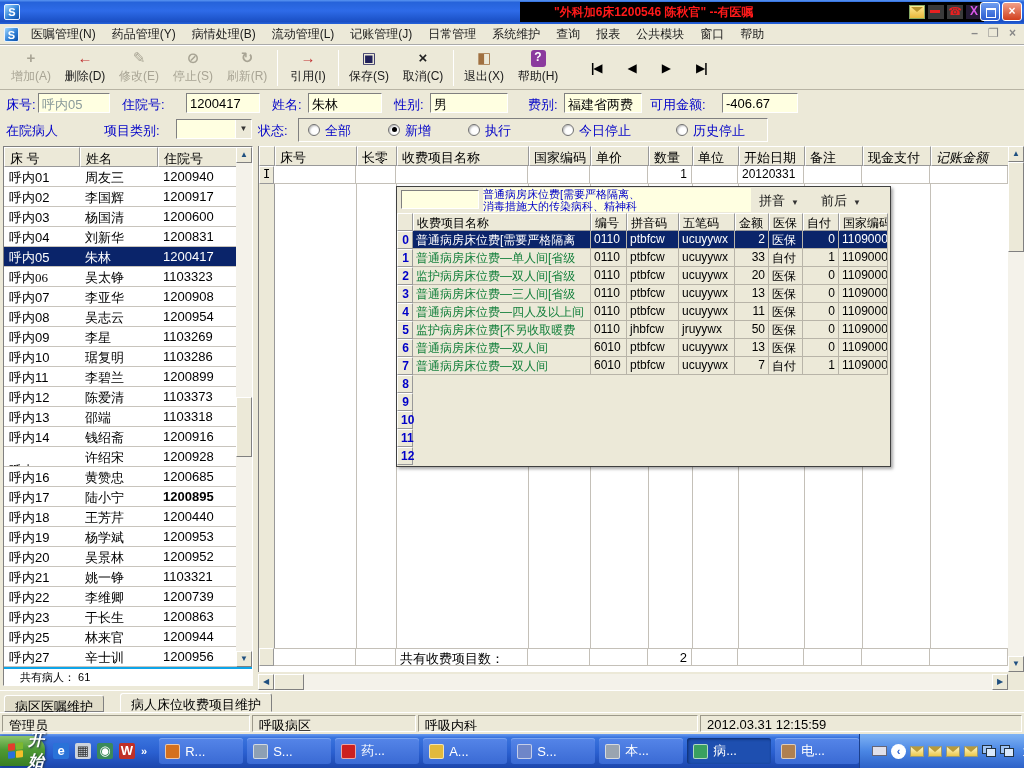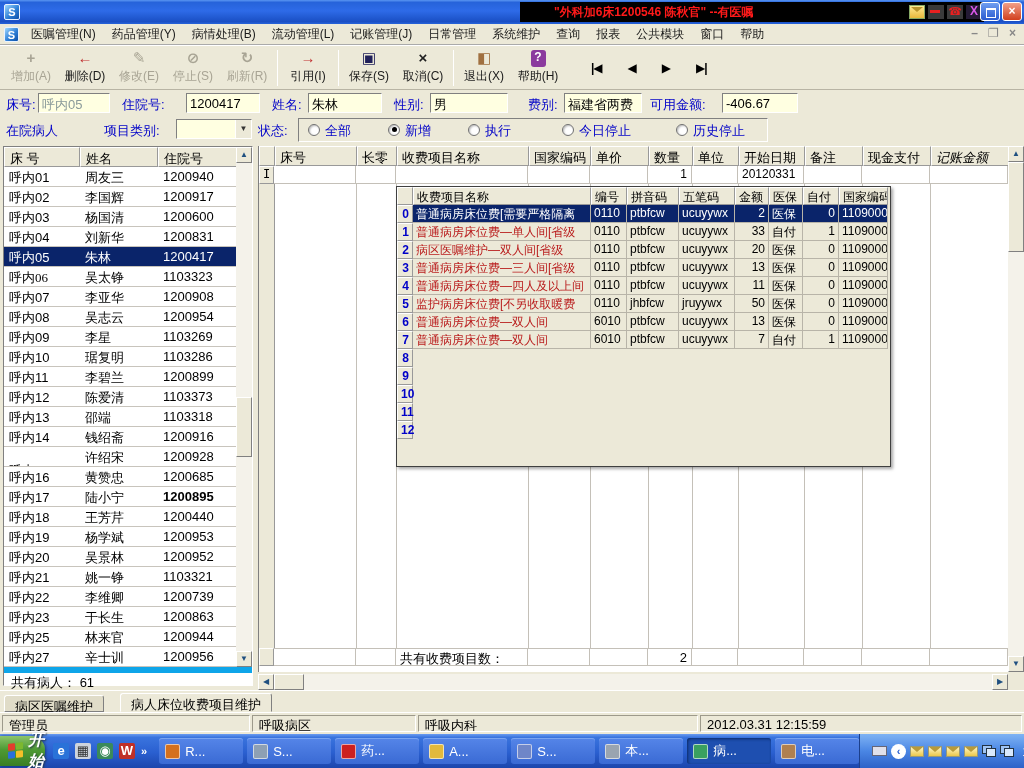--- a/index.html
+++ b/index.html
@@ -60,21 +60,21 @@
 .radio.checked::after{content:"";display:block;width:5px;height:5px;border-radius:50%;background:#000;margin:2px auto;}
 .rlabel{position:absolute;top:122px;color:#0000C8;font-size:13px;white-space:nowrap;}
 
 
 #plist{position:absolute;left:3px;top:146px;width:250px;height:540px;background:#fff;border:1px solid;border-color:#808080 #fff #fff #808080;}
 #phead{display:flex;height:20px;}
 .pheadcell{background:#ECE9D8;border:1px solid;border-color:#fff #999 #999 #fff;padding:2px 5px;font-size:13px;white-space:nowrap;overflow:hidden;}
 .prow{display:flex;height:20px;border-bottom:1px solid #C8C4BC;}
 .prow.selected{background:#0A246A;color:#fff;}
 .pcell{padding:2px 5px;font-size:13px;white-space:nowrap;overflow:hidden;}
-#pfoot{position:absolute;left:0;bottom:0;width:100%;height:18px;background:#fff;border-top:6px solid #0ea5e9;font-size:13px;padding:1px 7px;}
+#pfoot{position:absolute;left:0;bottom:0;width:100%;height:18px;background:#fff;border-top:2px solid #0ea5e9;font-size:11px;padding:1px 16px;}
 
 
 .vscroll{position:absolute;width:16px;background:#F4F2EA;}
 .hscroll{position:absolute;height:16px;background:#F4F2EA;}
 .sbtn{position:absolute;width:16px;height:16px;background:#ECE9D8;border:1px solid;border-color:#fff #808080 #808080 #fff;font-size:8px;text-align:center;line-height:14px;color:#205080;}
 .sthumb{position:absolute;background:#ECE9D8;border:1px solid;border-color:#fff #808080 #808080 #fff;}
 
 
 #maingrid{position:absolute;left:258px;top:146px;width:750px;height:526px;background:#fff;border-left:1px solid #808080;display:flex;flex-direction:column;}
 .ghead{display:flex;height:20px;flex:0 0 20px;}
@@ -96,21 +96,21 @@
 #pop-top{position:relative;height:26px;}
 #pop-input{position:absolute;left:4px;top:3px;width:78px;height:19px;background:#FFFFE1;border:1px solid;border-color:#808080 #fff #fff #808080;}
 #pop-caption{position:absolute;left:86px;top:1px;width:268px;height:24px;background:#FFFFE1;color:#0000C8;font-size:11px;line-height:12px;overflow:hidden;white-space:nowrap;}
 .pop-dd{position:absolute;top:5px;color:#1a1a1a;font-size:13px;}
 .pop-dd .caret{font-size:8px;color:#333;margin-left:6px;}
 #pop-head{display:flex;height:18px;}
 .hcell{background:#ECE9D8;border:1px solid;border-color:#fff #999 #999 #fff;padding:1px 3px;font-size:12px;white-space:nowrap;overflow:hidden;flex:0 0 auto;}
 .pop-row{display:flex;height:18px;}
 .pop-row .c{border-right:1px solid #B8B4A8;border-bottom:1px solid #B8B4A8;font-size:12px;padding:1px 3px;white-space:nowrap;overflow:hidden;flex:0 0 auto;}
 .pop-row .rn{background:#ECE9D8;border:1px solid;border-color:#fff #999 #999 #fff;color:#0000C8;font-weight:bold;text-align:right;padding:1px 3px;}
-.pop-row .name{color:#b91c1c;}
+.pop-row .name{color:#15803d;}
 .pop-row.selected .c{background:#0A246A;color:#fff;}
 
 
 #tabsrow{position:absolute;left:0;top:690px;width:1024px;height:22px;background:#ECE9D8;border-top:1px solid #fff;}
 .tab{position:absolute;top:2px;height:19px;background:#ECE9D8;border:1px solid;border-color:#fff #808080 #ECE9D8 #fff;border-radius:3px 3px 0 0;padding:2px 10px;font-size:13px;white-space:nowrap;}
 .tab.inactive{top:4px;height:17px;background:#E0DCC8;border-bottom:1px solid #808080;}
 
 
 #statusbar{position:absolute;left:0;top:712px;width:1024px;height:22px;background:#ECE9D8;border-top:1px solid #fff;display:flex;gap:2px;padding:2px 2px;}
 .spanel{border:1px solid;border-color:#9d9a8b #fff #fff #9d9a8b;font-size:13px;padding:1px 6px;white-space:nowrap;overflow:hidden;}
@@ -479,20 +479,33 @@
   <div class="sthumb" style="top:16px;left:0;width:16px;height:90px;"></div>
   <div class="sbtn" style="bottom:0;">▼</div>
 </div>
 <div class="hscroll" style="left:258px;top:674px;width:750px;">
   <div class="sbtn" style="left:0;top:0;">◀</div>
   <div class="sthumb" style="left:16px;top:0;width:30px;height:16px;"></div>
   <div class="sbtn" style="right:0;top:0;">▶</div>
 </div>
 
 <div id="popup">
+  <div id="pop-top">
+    <div id="pop-input"></div>
+    <div id="pop-caption">
+      <span>普通病房床位费[需要严格隔离、</span><br>
+      <span>消毒措施大的传染病科、精神科</span>
+    </div>
+    <div class="pop-dd" style="left:362px;">
+      <span>拼音</span><span class="caret">▼</span>
+    </div>
+    <div class="pop-dd" style="left:424px;">
+      <span>前后</span><span class="caret">▼</span>
+    </div>
+  </div>
   <div id="pop-head">
       <div class="hcell" style="width: 16px;"></div>
       <div class="hcell" style="width: 178px;">收费项目名称</div>
       <div class="hcell" style="width: 36px;">编号</div>
       <div class="hcell" style="width: 52px;">拼音码</div>
       <div class="hcell" style="width: 56px;">五笔码</div>
       <div class="hcell" style="width: 34px;">金额</div>
       <div class="hcell" style="width: 34px;">医保</div>
       <div class="hcell" style="width: 36px;">自付</div>
       <div class="hcell" style="width: 49px;">国家编码</div>
@@ -515,21 +528,21 @@
         <div class="c" style="width: 36px;">0110</div>
         <div class="c" style="width: 52px;">ptbfcw</div>
         <div class="c" style="width: 56px;">ucuyywx</div>
         <div class="c num" style="width: 34px;">33</div>
         <div class="c" style="width: 34px;">自付</div>
         <div class="c num" style="width: 36px;">1</div>
         <div class="c" style="width: 49px;">1109000C</div>
       </div>
       <div class="pop-row">
         <div class="rn" style="width: 16px;">2</div>
-        <div class="c name" style="width: 178px;">病区医嘱维护—双人间[省级</div>
+        <div class="c name" style="width: 178px;">监护病房床位费—双人间[省级</div>
         <div class="c" style="width: 36px;">0110</div>
         <div class="c" style="width: 52px;">ptbfcw</div>
         <div class="c" style="width: 56px;">ucuyywx</div>
         <div class="c num" style="width: 34px;">20</div>
         <div class="c" style="width: 34px;">医保</div>
         <div class="c num" style="width: 36px;">0</div>
         <div class="c" style="width: 49px;">1109000C</div>
       </div>
       <div class="pop-row">
         <div class="rn" style="width: 16px;">3</div>

